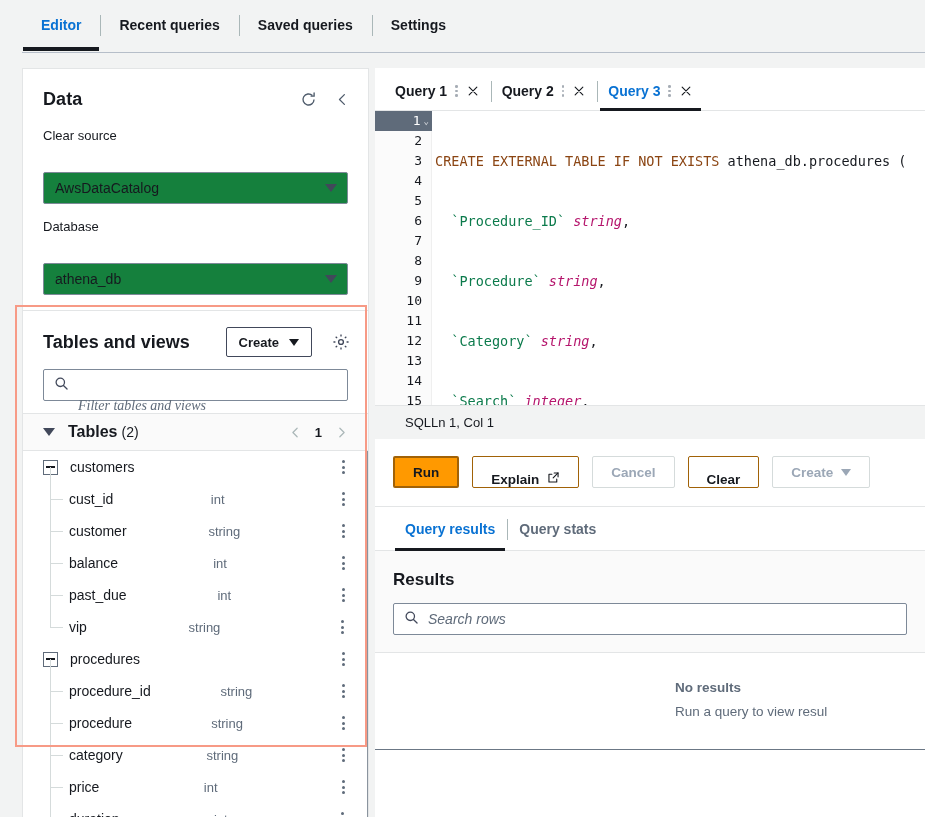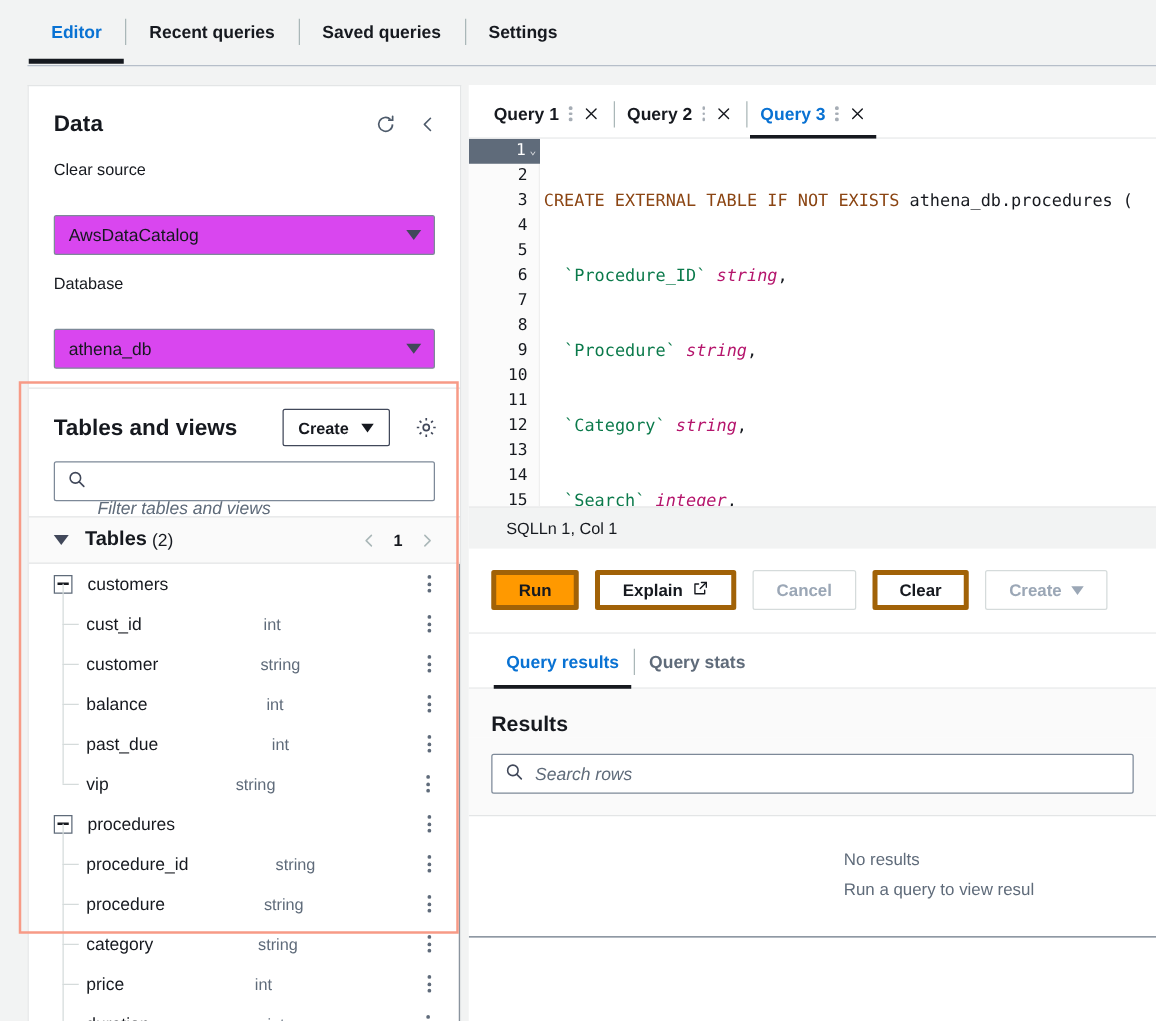--- a/index.html
+++ b/index.html
@@ -49,21 +49,21 @@
     padding: 20px 18px 18px 20px;
   }
   .sidebar-title { font-size: 18px; font-weight: bold; letter-spacing: .1px; }
   .sidebar-head-icons { display: flex; align-items: center; gap: 18px; color: #4e5b6b; }
   .icon-btn { cursor: pointer; display: inline-flex; }
 
   .field-block { padding: 0 20px; }
   .field-label { font-size: 13px; color: #16191f; margin-bottom: 5px; }
   .select-box {
     position: relative; height: 32px; border: 1px solid #7d8998; border-radius: 2px;
-    background: #d946ef; display: flex; align-items: center; padding: 0 30px 0 11px;
+    background: #15803d; display: flex; align-items: center; padding: 0 30px 0 11px;
     font-size: 14px; color: #16191f; cursor: pointer; margin-bottom: 15px; margin-top: 29px;
   }
   .caret {
     position: absolute; right: 10px; top: 50%; transform: translateY(-50%);
     width: 0; height: 0; border-left: 6px solid transparent; border-right: 6px solid transparent;
     border-top: 8px solid #41485a;
   }
   .sep { height: 1px; background: #e3e5e6; margin: 7px 0 0 0; }
 
   .tv-head {
@@ -83,21 +83,21 @@
   }
   .gear { margin-left: 14px; color: #41485a; cursor: pointer; display: inline-flex; }
 
   .filter-wrap { padding: 0 20px 12px 20px; }
   .filter-box {
     height: 32px; border: 1px solid #7d8998; border-radius: 2px; background: #fff;
     display: flex; align-items: center; gap: 9px; padding: 0 10px;
   }
   .filter-box input {
     border: none; outline: none; flex: 1; font-size: 14px;
-    font-family: Liberation Sans, sans-serif; color: #16191f; background: transparent; margin-top: 41px;
+    font-family: Liberation Serif, serif; color: #16191f; background: transparent; margin-top: 41px;
   }
   .filter-box input::placeholder { color: #5f6b7a; font-style: italic; }
 
   
   .highlight {
     position: absolute; left: 15px; top: 305px; width: 352px; height: 442px;
     border: 2px solid #f79a86; pointer-events: none; z-index: 8;
   }
 
   
@@ -214,22 +214,22 @@
 
   .actions {
     display: flex; align-items: center; gap: 13px; padding: 17px 0 18px 18px;
     background: #fff; border-bottom: 1px solid #e3e5e6;
   }
   .btn {
     height: 32px; border-radius: 2px; font-size: 13.5px; font-weight: bold;
     display: inline-flex; align-items: center; justify-content: center; gap: 8px;
     padding: 0 18px; cursor: pointer; white-space: nowrap;
   }
-  .btn-run { background: #ff9900; border: 4px solid #a16207; color: #16191f; }
-  .btn-out { background: #fff; border: 4px solid #a16207; color: #16191f; }
+  .btn-run { background: #ff9900; border: 2px solid #a16207; color: #16191f; }
+  .btn-out { background: #fff; border: 1px solid #a16207; color: #16191f; align-items: flex-end; }
   .btn-dis { background: #fff; border: 1px solid #d5dbdb; color: #9ba7b6; cursor: default; }
   .btn-dis .caret-s {
     width: 0; height: 0; border-left: 5px solid transparent; border-right: 5px solid transparent;
     border-top: 7px solid #9ba7b6;
   }
 
   .rtabs {
     display: flex; align-items: flex-end; height: 44px; padding-left: 18px;
     background: #fff; border-bottom: 1px solid #e3e5e6;
   }
@@ -256,21 +256,21 @@
     border: none; outline: none; flex: 1; font-size: 14px; background: transparent;
     font-family: "Liberation Sans", sans-serif; color: #16191f;
   }
   .search-box input::placeholder { color: #5f6b7a; font-style: italic; }
 
   .empty {
     background: #fff; border-top: 1px solid #e3e5e6;
     padding: 27px 0 30px 0; text-align: center;
     border-bottom: 1px solid #6b7785;
   }
-  .empty-title { font-size: 13.5px; font-weight: normal; color: #5f6b7a; margin-bottom: 9px; }
+  .empty-title { font-size: 13.5px; font-weight: bold; color: #5f6b7a; margin-bottom: 9px; }
   .empty-sub { font-size: 13.5px; color: #5f6b7a; }
   .empty-shift { margin-left: 300px; white-space: nowrap; text-align: left; }
 </style>
 </head>
 <body>
 
 <div class="app">
 
   <div class="topnav">
     <div class="topnav-inner">

